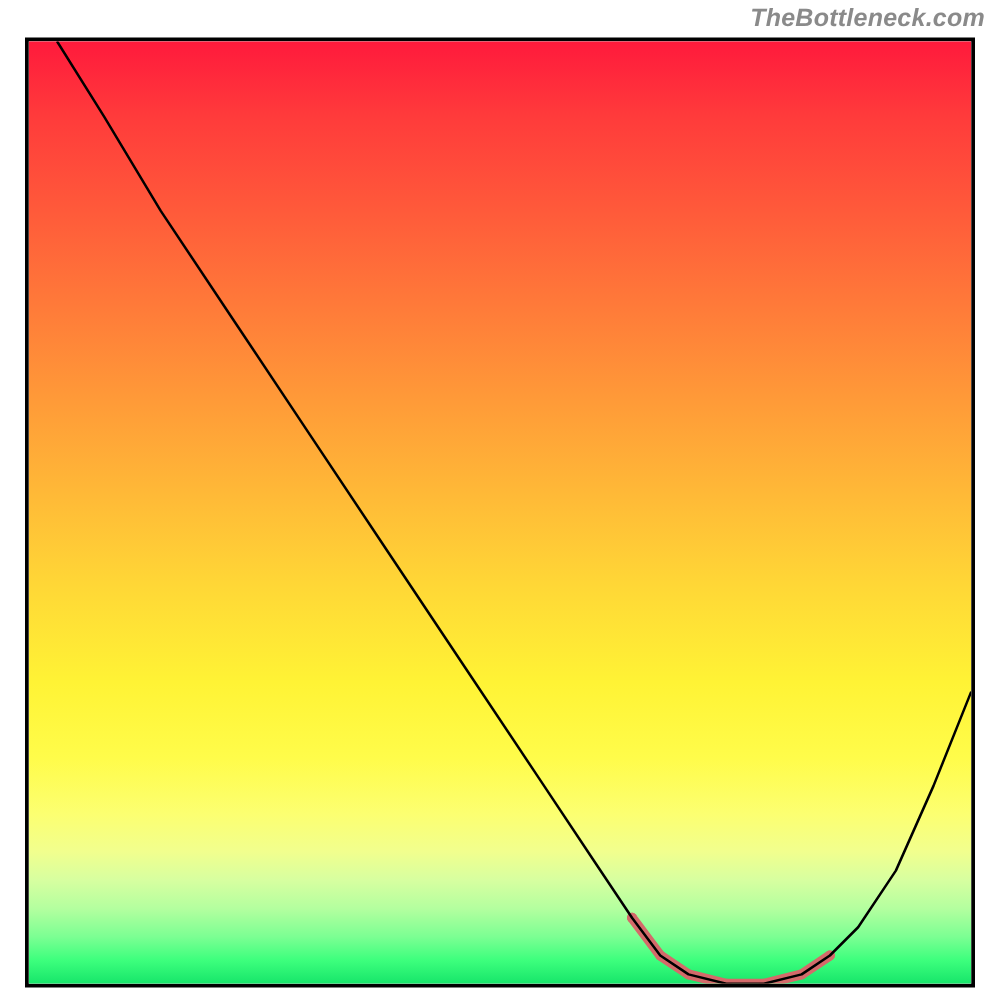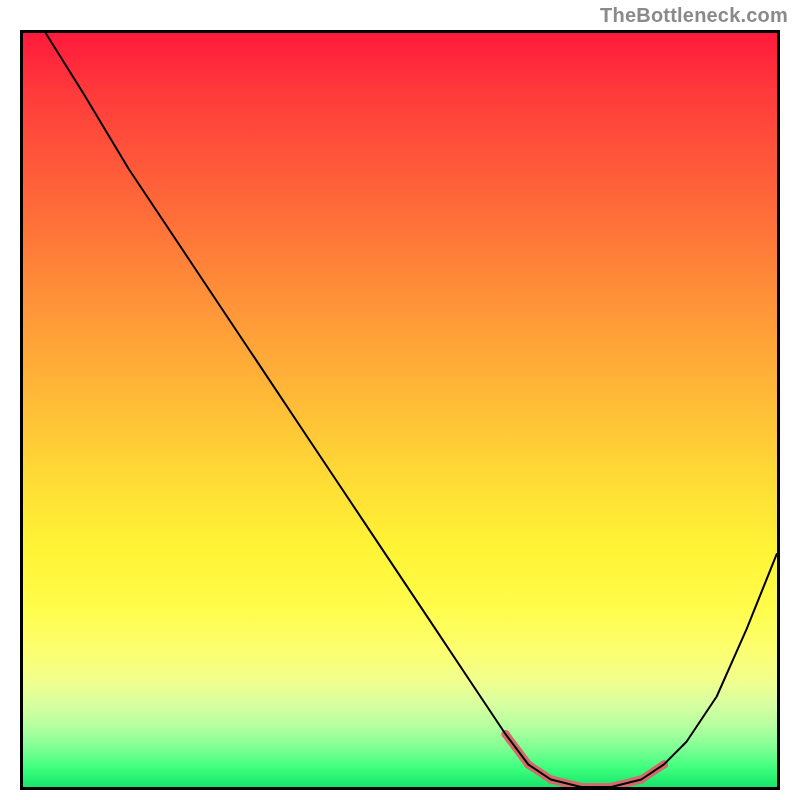--- a/index.html
+++ b/index.html
@@ -17,20 +17,21 @@
     height: 800px;
   }
   .attribution {
     position: absolute;
     top: 4px;
     right: 12px;
     font-size: 20px;
     font-weight: bold;
     color: #8a8a8a;
     letter-spacing: 0.2px;
+    font-style: italic;
   }
   .plot-area {
     position: absolute;
     left: 20px;
     top: 30px;
     width: 760px;
     height: 760px;
     box-sizing: border-box;
     border: 3px solid #000;
     overflow: hidden;

